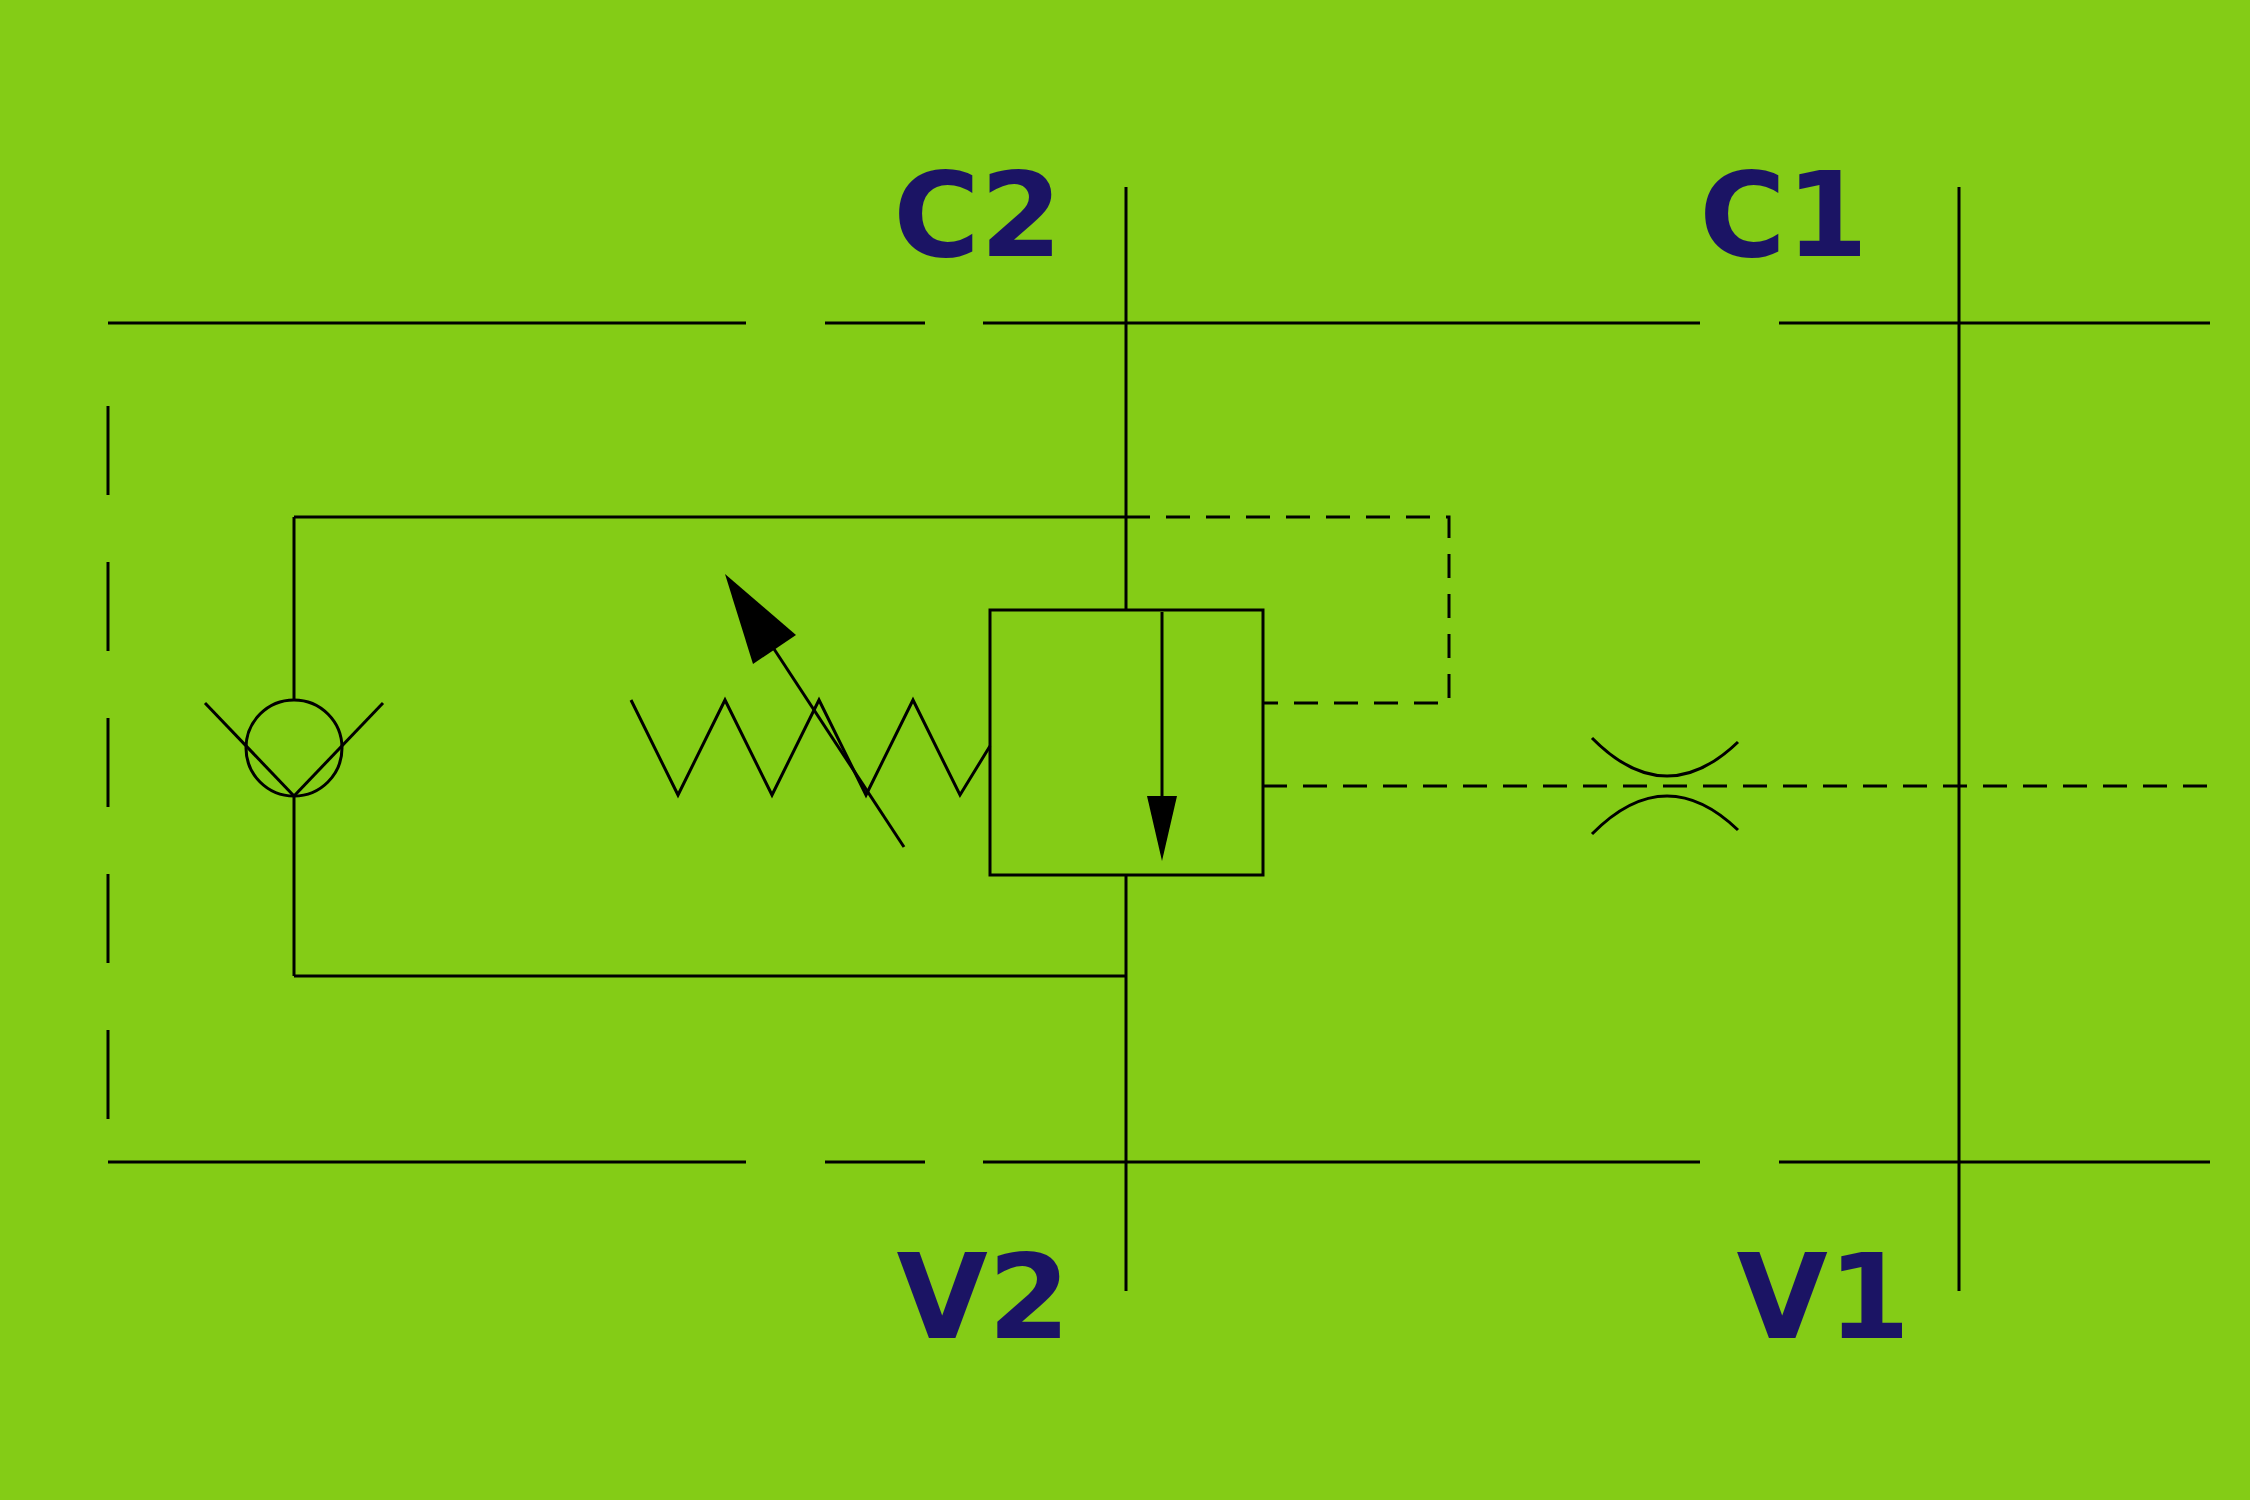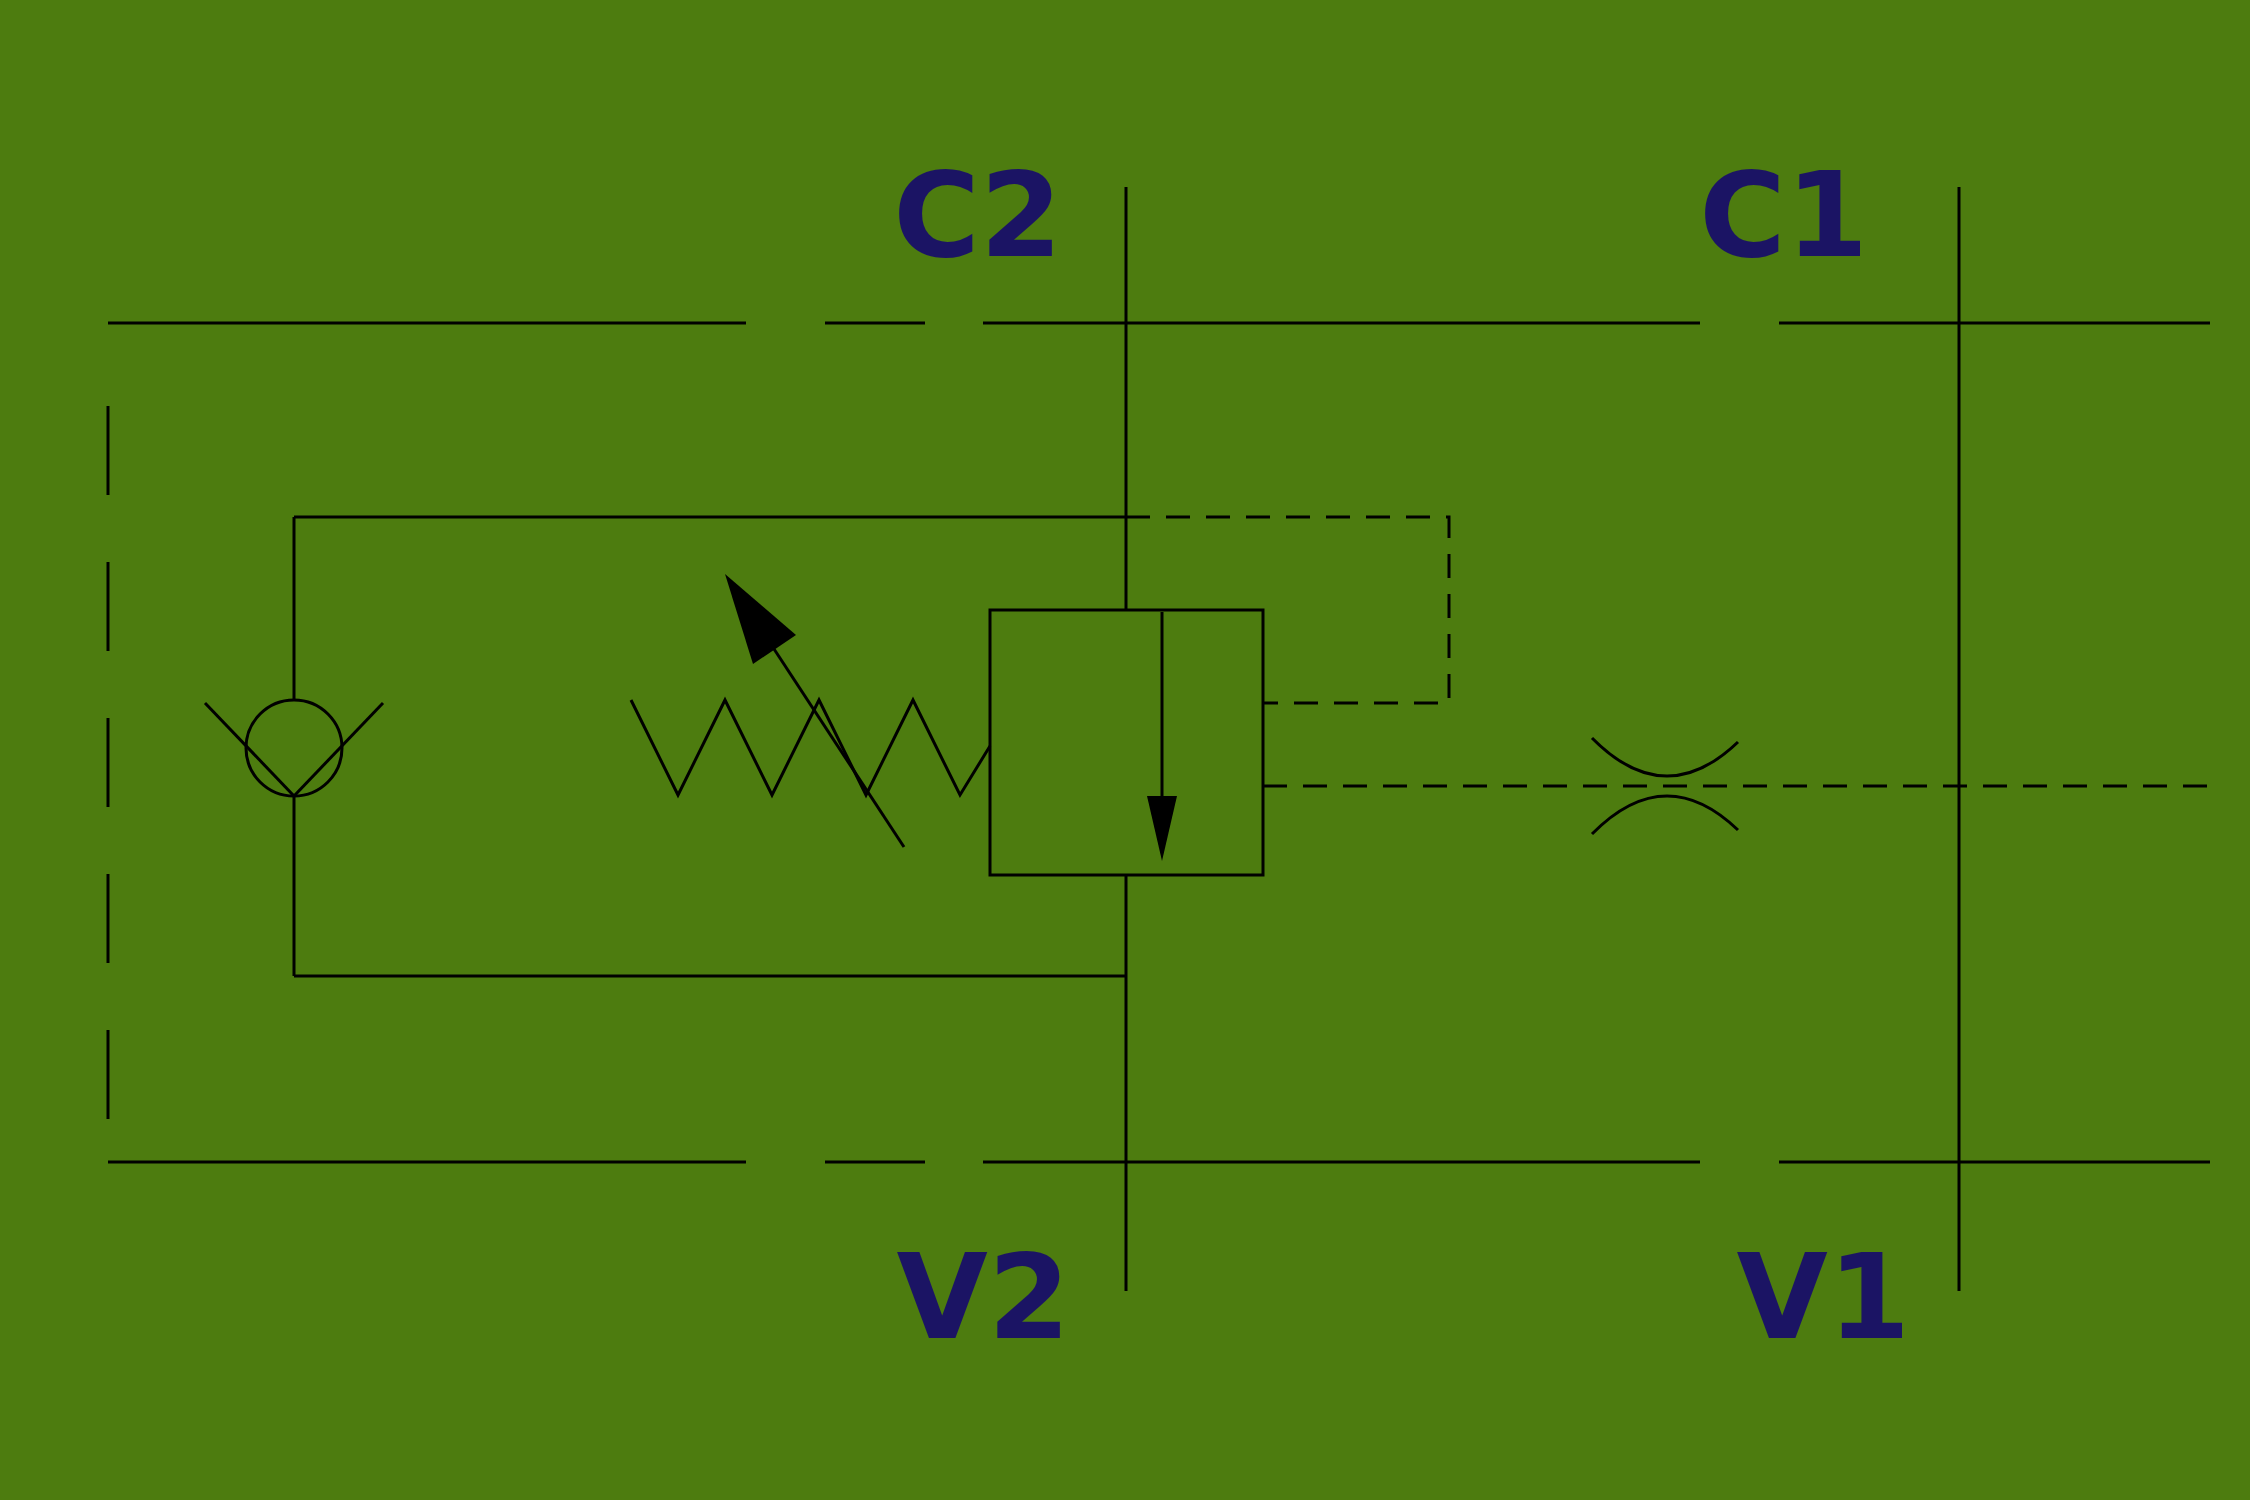--- a/index.html
+++ b/index.html
@@ -4,21 +4,21 @@
 <style>
   html, body {
     margin: 0;
     padding: 0;
     background: #ffffff;
   }
   .stage {
     position: relative;
     width: 2250px;
     height: 1500px;
-    background: #4d7c0f;
+    background: #84cc16;
     overflow: hidden;
   }
   svg {
     display: block;
     width: 2250px;
     height: 1500px;
   }
   .stroke {
     stroke: #000000;
     stroke-width: 3;

